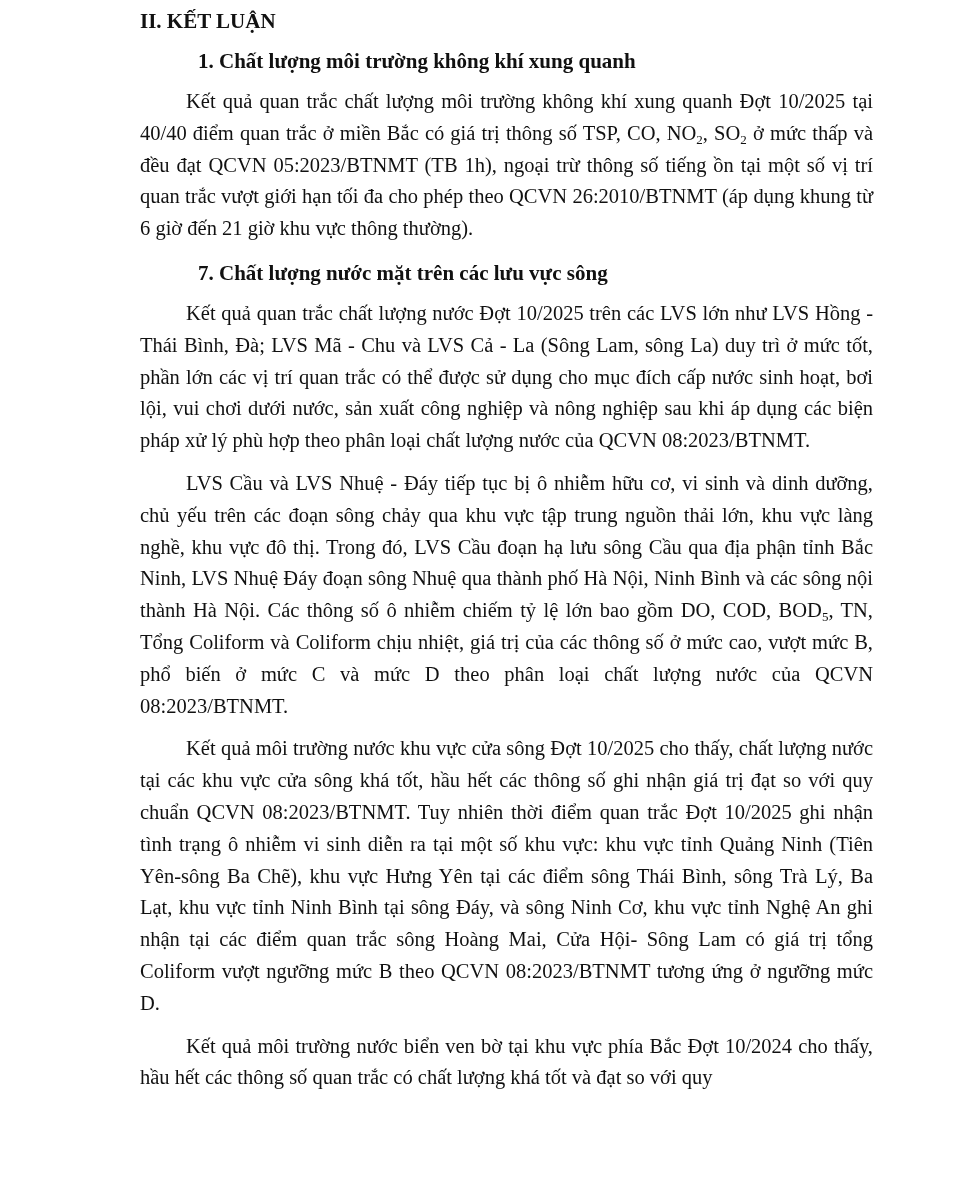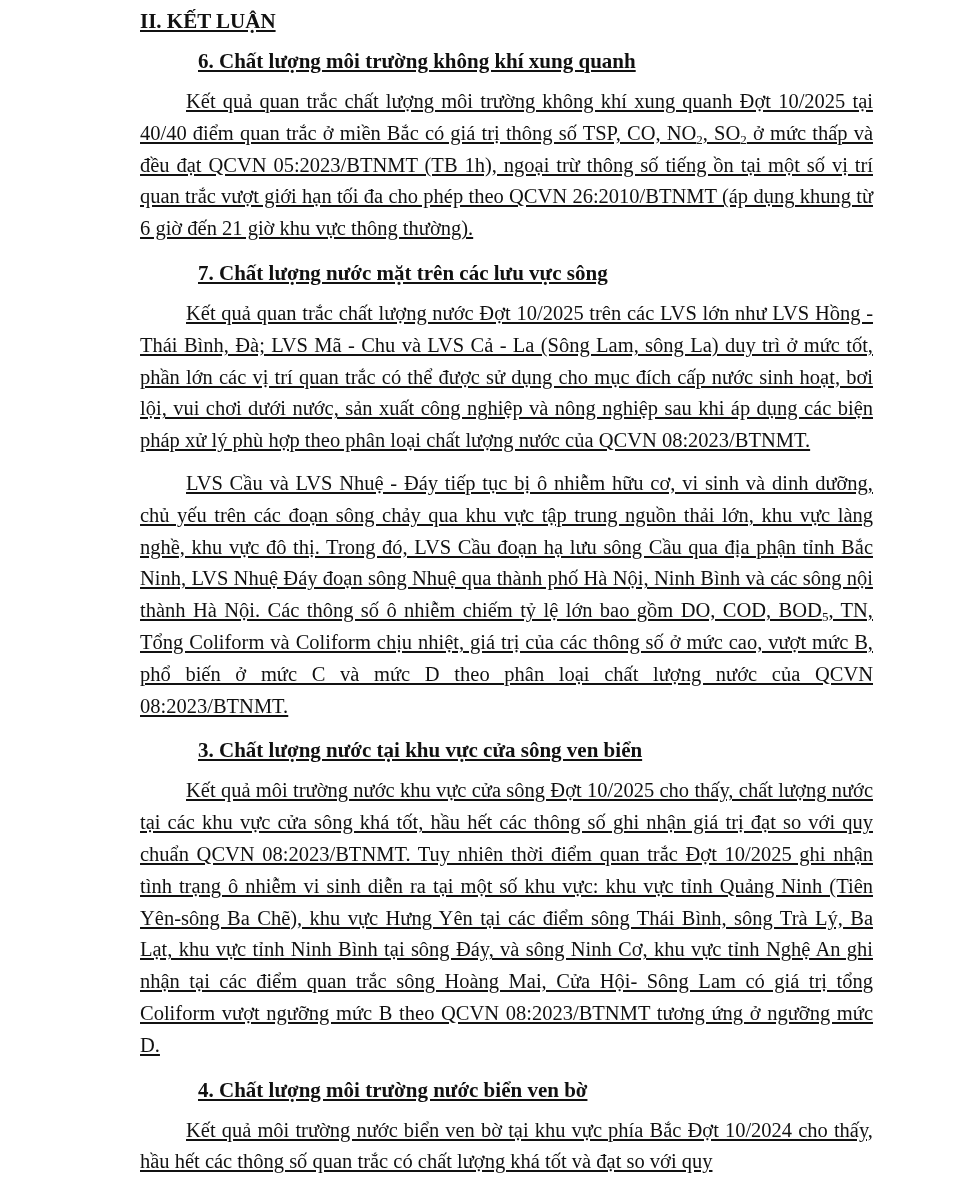--- a/index.html
+++ b/index.html
@@ -3,40 +3,38 @@
 <meta charset="utf-8">
 <style>
   html, body { margin: 0; padding: 0; background: #ffffff; }
   body {
     width: 977px; height: 1200px; overflow: hidden; position: relative;
     font-family: "Liberation Serif", "DejaVu Serif", serif;
     color: #111111;
   }
   .page {
     position: absolute; left: 140px; top: 0; width: 745px;
-    font-size: 20.5px; line-height: 31.8px; text-decoration: underline;
+    font-size: 20.5px; line-height: 31.8px;
   }
   .h1 { font-weight: bold; margin: 4px 0 0 0; height: 40px; line-height: 34px; font-size: 21px; }
   .h2 { font-weight: bold; text-indent: 58px; margin: 0; height: 42px; line-height: 34px; font-size: 21px; }
   p.para {
     margin: 0 12px 11px 0; text-align: justify; text-indent: 46px;
   }
   sub { font-size: 13px; line-height: 0; vertical-align: -4px; }
 </style>
 </head>
 <body>
 
 <div class="page">
   <div class="h1">II. KẾT LUẬN</div>
 
-  <div class="h2">6. Chất lượng môi trường không khí xung quanh</div>
+  <div class="h2">1. Chất lượng môi trường không khí xung quanh</div>
   <p class="para"><span>Kết quả quan trắc chất lượng môi trường không khí xung quanh Đợt 10/2025 tại 40/40 điểm quan trắc ở miền Bắc có giá trị thông số TSP, CO, NO</span><sub>2</sub><span>, SO</span><sub>2</sub><span> ở mức thấp và đều đạt QCVN 05:2023/BTNMT (TB 1h), ngoại trừ thông số tiếng ồn tại một số vị trí quan trắc vượt giới hạn tối đa cho phép theo QCVN 26:2010/BTNMT (áp dụng khung từ 6 giờ đến 21 giờ khu vực thông thường).</span></p>
 
   <div class="h2">7. Chất lượng nước mặt trên các lưu vực sông</div>
   <p class="para">Kết quả quan trắc chất lượng nước Đợt 10/2025 trên các LVS lớn như LVS Hồng - Thái Bình, Đà; LVS Mã - Chu và LVS Cả - La (Sông Lam, sông La) duy trì ở mức tốt, phần lớn các vị trí quan trắc có thể được sử dụng cho mục đích cấp nước sinh hoạt, bơi lội, vui chơi dưới nước, sản xuất công nghiệp và nông nghiệp sau khi áp dụng các biện pháp xử lý phù hợp theo phân loại chất lượng nước của QCVN 08:2023/BTNMT.</p>
   <p class="para"><span>LVS Cầu và LVS Nhuệ - Đáy tiếp tục bị ô nhiễm hữu cơ, vi sinh và dinh dưỡng, chủ yếu trên các đoạn sông chảy qua khu vực tập trung nguồn thải lớn, khu vực làng nghề, khu vực đô thị. Trong đó, LVS Cầu đoạn hạ lưu sông Cầu qua địa phận tỉnh Bắc Ninh, LVS Nhuệ Đáy đoạn sông Nhuệ qua thành phố Hà Nội, Ninh Bình và các sông nội thành Hà Nội. Các thông số ô nhiễm chiếm tỷ lệ lớn bao gồm DO, COD, BOD</span><sub>5</sub><span>, TN, Tổng Coliform và Coliform chịu nhiệt, giá trị của các thông số ở mức cao, vượt mức B, phổ biến ở mức C và mức D theo phân loại chất lượng nước của QCVN 08:2023/BTNMT.</span></p>
 
-  <div class="h2">3. Chất lượng nước tại khu vực cửa sông ven biển</div>
   <p class="para">Kết quả môi trường nước khu vực cửa sông Đợt 10/2025 cho thấy, chất lượng nước tại các khu vực cửa sông khá tốt, hầu hết các thông số ghi nhận giá trị đạt so với quy chuẩn QCVN 08:2023/BTNMT. Tuy nhiên thời điểm quan trắc Đợt 10/2025 ghi nhận tình trạng ô nhiễm vi sinh diễn ra tại một số khu vực: khu vực tỉnh Quảng Ninh (Tiên Yên-sông Ba Chẽ), khu vực Hưng Yên tại các điểm sông Thái Bình, sông Trà Lý, Ba Lạt, khu vực tỉnh Ninh Bình tại sông Đáy, và sông Ninh Cơ, khu vực tỉnh Nghệ An ghi nhận tại các điểm quan trắc sông Hoàng Mai, Cửa Hội- Sông Lam có giá trị tổng Coliform vượt ngưỡng mức B theo QCVN 08:2023/BTNMT tương ứng ở ngưỡng mức D.</p>
 
-  <div class="h2">4. Chất lượng môi trường nước biển ven bờ</div>
   <p class="para">Kết quả môi trường nước biển ven bờ tại khu vực phía Bắc Đợt 10/2024 cho thấy, hầu hết các thông số quan trắc có chất lượng khá tốt và đạt so với quy</p>
 </div>
 
 </body></html>

